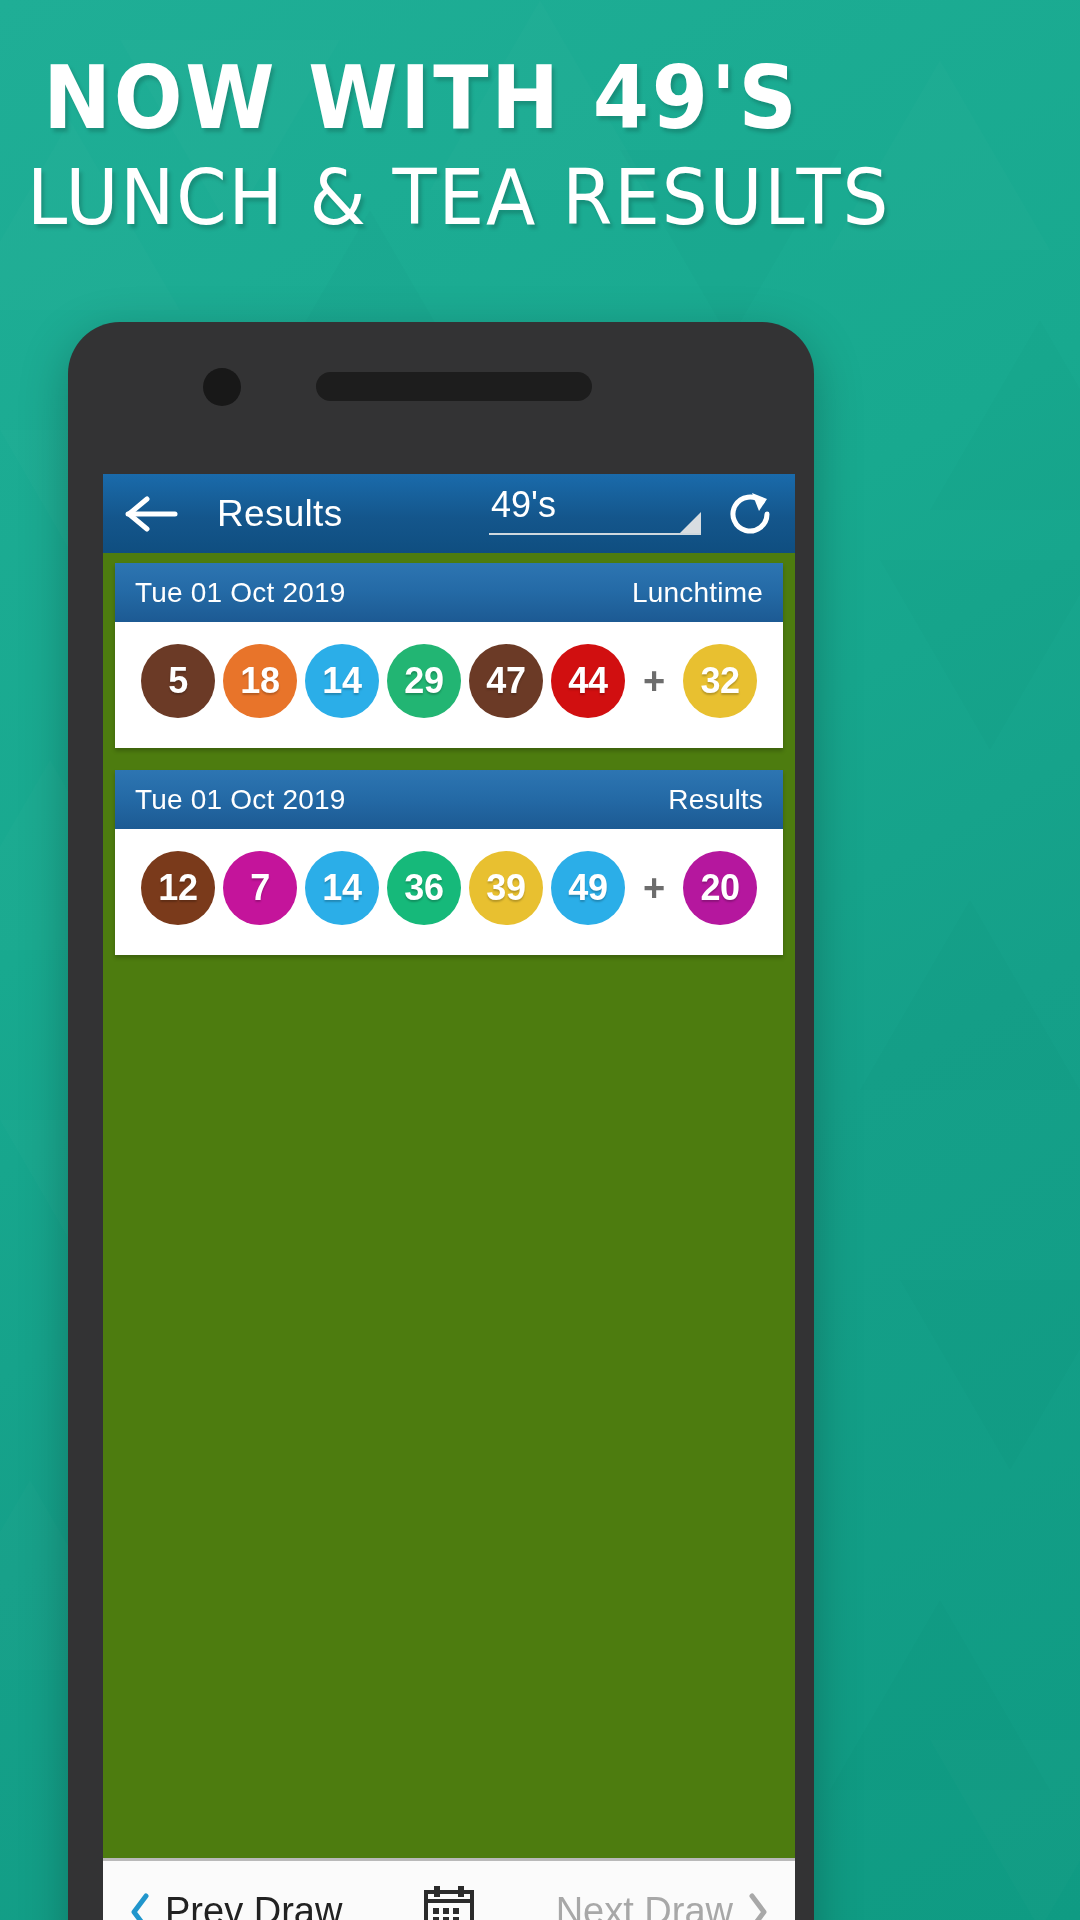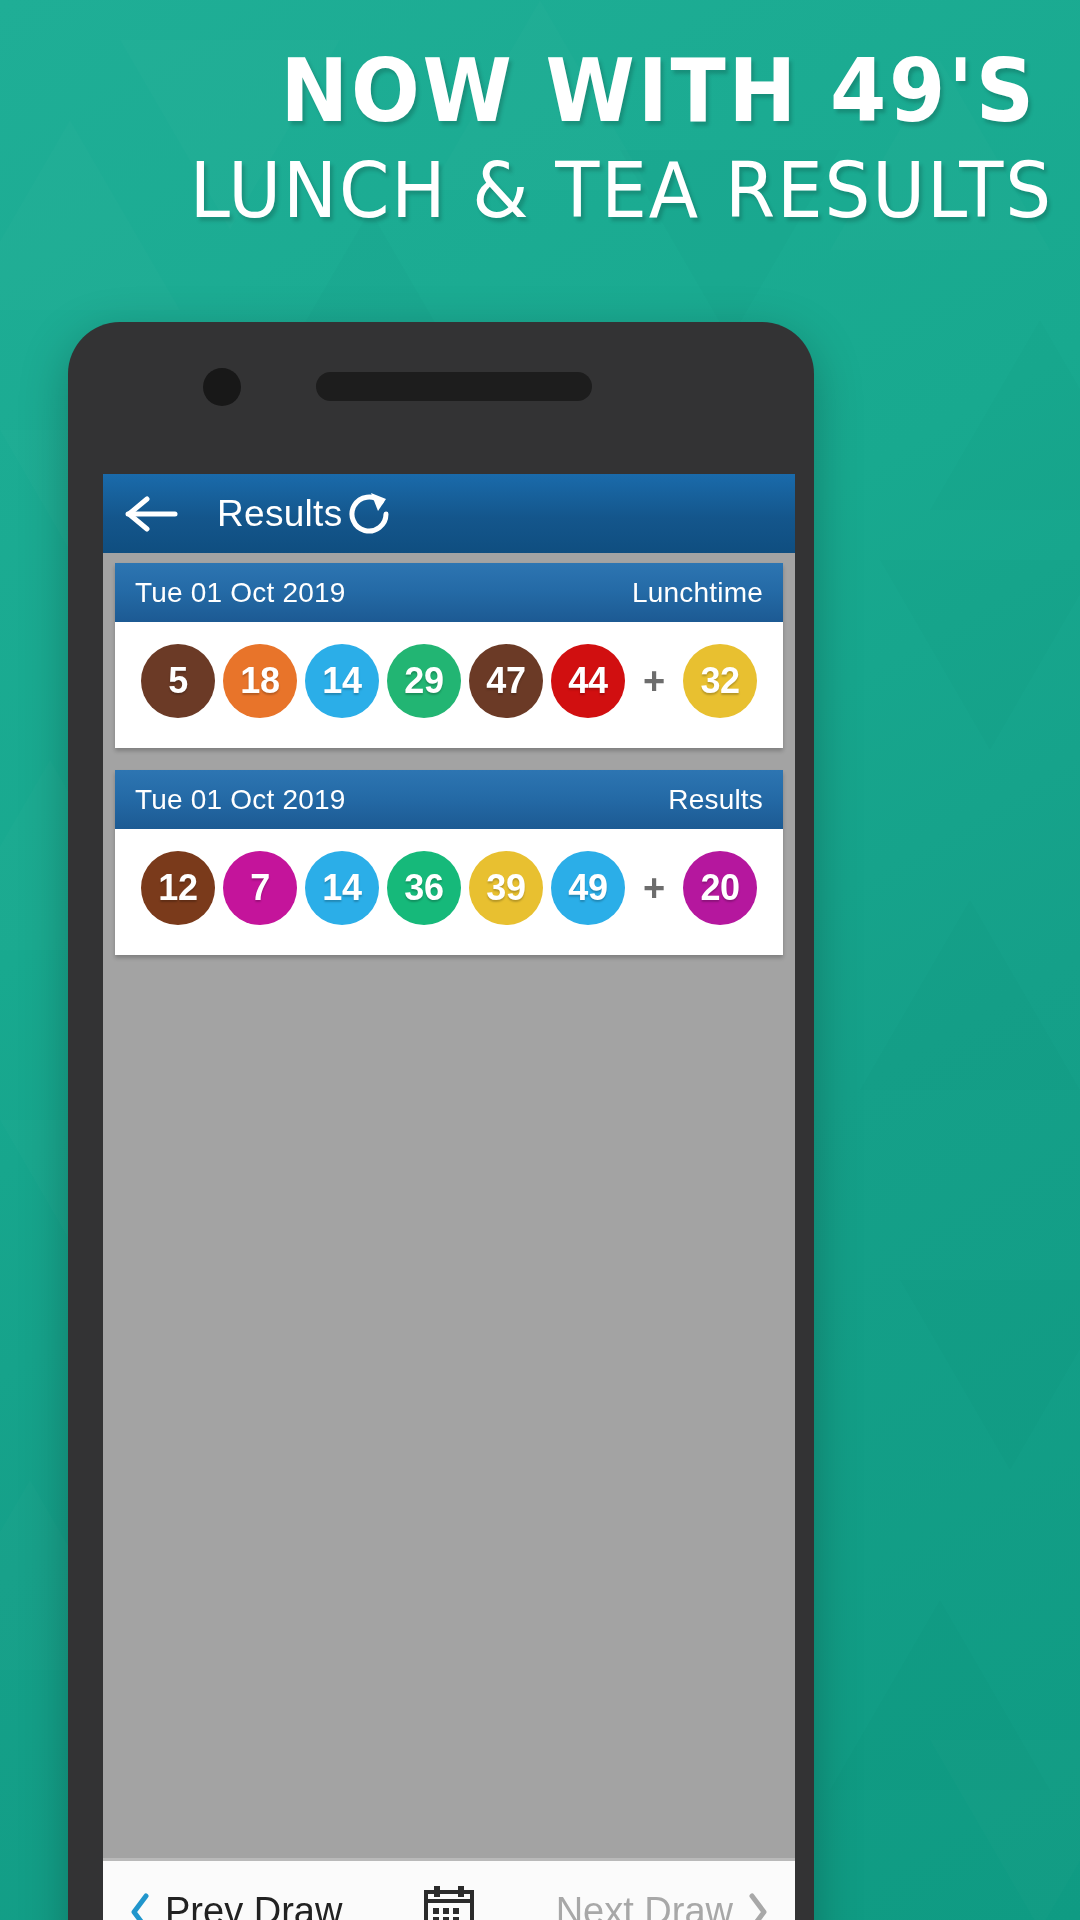--- a/index.html
+++ b/index.html
@@ -27,22 +27,22 @@
     opacity: .35;
   }
   .tri.up   { border-width: 0 110px 190px 110px; border-color: transparent transparent rgba(255,255,255,.045) transparent; }
   .tri.down { border-width: 190px 110px 0 110px; border-color: rgba(255,255,255,.045) transparent transparent transparent; }
   .tri.dk-up   { border-width: 0 110px 190px 110px; border-color: transparent transparent rgba(0,0,0,.035) transparent; }
   .tri.dk-down { border-width: 190px 110px 0 110px; border-color: rgba(0,0,0,.035) transparent transparent transparent; }
 
   
   #headline-block {
     position: absolute;
-    top: 45px; left: 0; right: 0;
-    text-align: right;
+    top: 52px; left: 0; right: 0;
+    text-align: left;
     z-index: 5;
   }
   #headline {
     font-family: "DejaVu Sans", sans-serif;
     font-weight: bold;
     font-size: 88px;
     line-height: 1.05;
     letter-spacing: 3px;
     color: #ffffff;
     text-shadow: 3px 4px 4px rgba(0,0,0,.17);
@@ -178,21 +178,21 @@
     transform: translateX(-50%);
     width: 0; height: 0;
     border-style: solid;
     border-width: 0 17px 15px 17px;
     border-color: transparent transparent #3e9cc4 transparent;
   }
 
   
   #content {
     flex: 1 1 auto;
-    background: #a3a3a3;
+    background: #4d7c0f;
     padding: 10px 12px 8px 12px;
     overflow: hidden;
   }
 
   .result-card {
     background: #ffffff;
     margin-bottom: 22px;
     box-shadow: 0 3px 4px rgba(0,0,0,.22);
   }
   .card-header {
@@ -303,20 +303,25 @@
 
         <span id="back-arrow">
           <svg viewBox="0 0 54 42" width="54" height="42" aria-hidden="true">
             <path d="M3 21 H50" stroke="#ffffff" stroke-width="5" stroke-linecap="round" fill="none"></path>
             <path d="M22 6 L4 21 L22 36" stroke="#ffffff" stroke-width="5" stroke-linecap="round" stroke-linejoin="round" fill="none"></path>
           </svg>
         </span>
 
         <span id="appbar-title">Results</span>
 
+        <span id="spinner">
+          <span id="spinner-value">49's</span>
+          <span id="spinner-underline"></span>
+          <span id="spinner-caret"></span>
+        </span>
 
         <span id="refresh-btn">
           <svg viewBox="0 0 54 54" width="54" height="54" aria-hidden="true">
             <path d="M44 27 A17 17 0 1 1 39 15" stroke="#ffffff" stroke-width="5" fill="none" stroke-linecap="round"></path>
             <path d="M29 6 L44 12 L36 24 Z" fill="#ffffff"></path>
           </svg>
         </span>
       </div>
 
 

